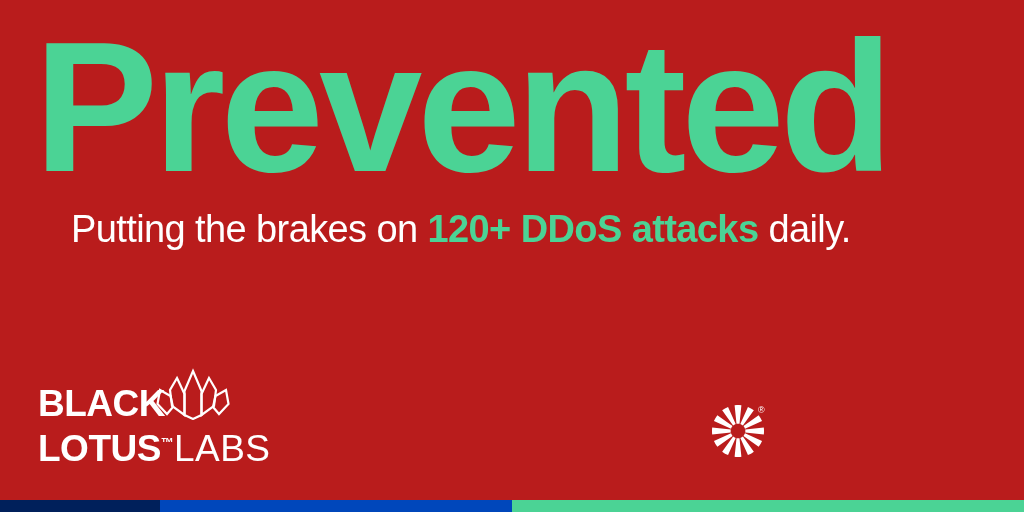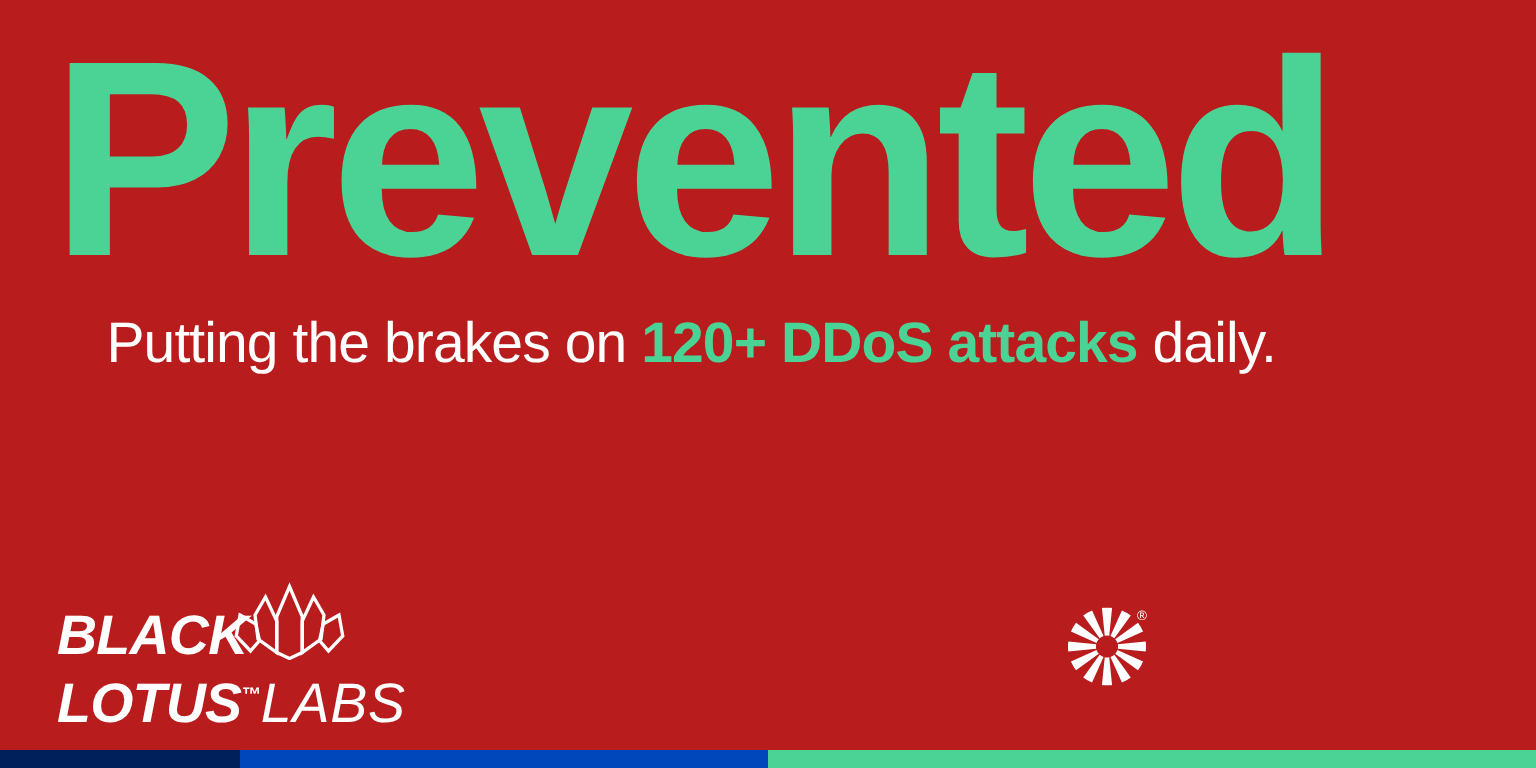--- a/index.html
+++ b/index.html
@@ -47,24 +47,23 @@
   .subhead .hl {
     color: #4BD395;
     font-weight: bold;
   }
   .subhead-line { display: block; }
 
   
   .blacklotus {
     position: absolute;
     left: 38px;
-    top: 388px;
+    top: 368px;
     width: 230px;
     height: 94px;
-    font-style: italic;
   }
   .bl-lotus-icon {
     position: absolute;
     left: 118px;
     top: 0px;
     width: 74px;
     height: 52px;
   }
   .bl-line1 {
     position: absolute;

